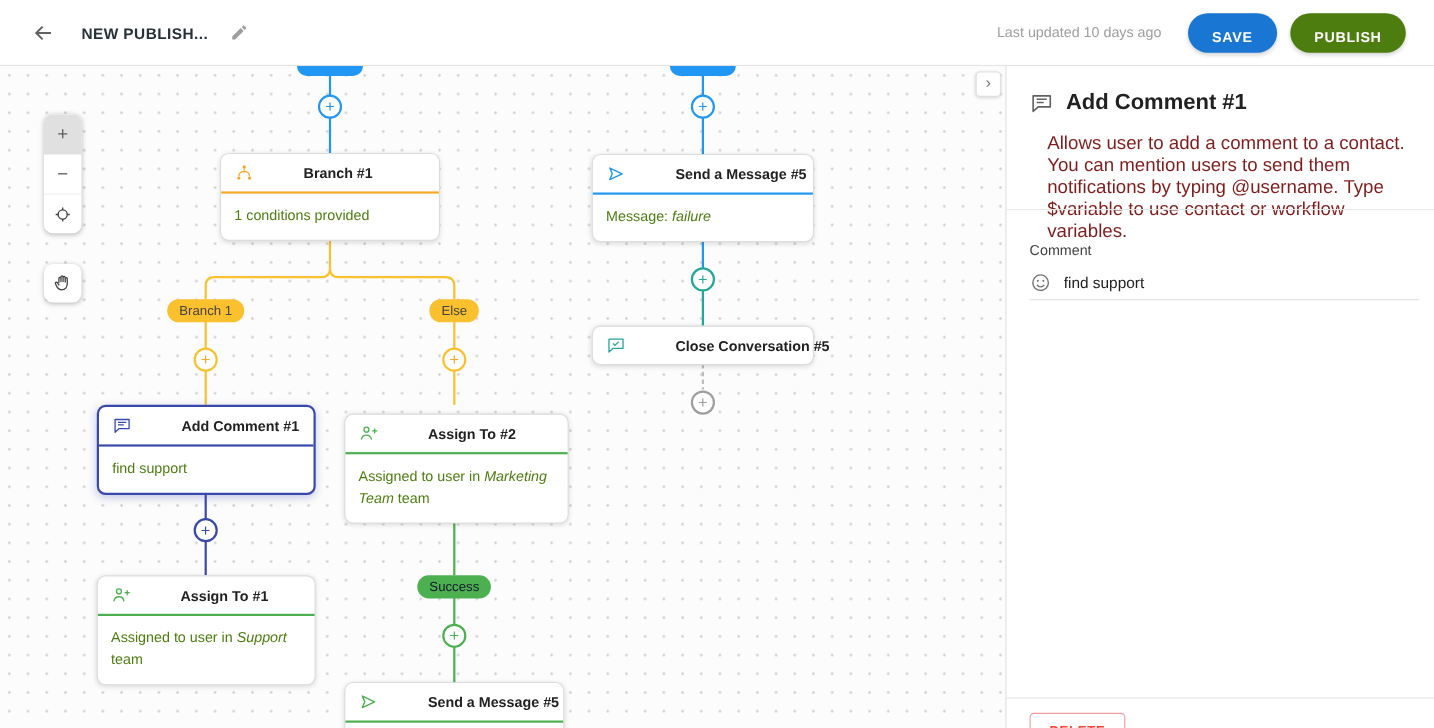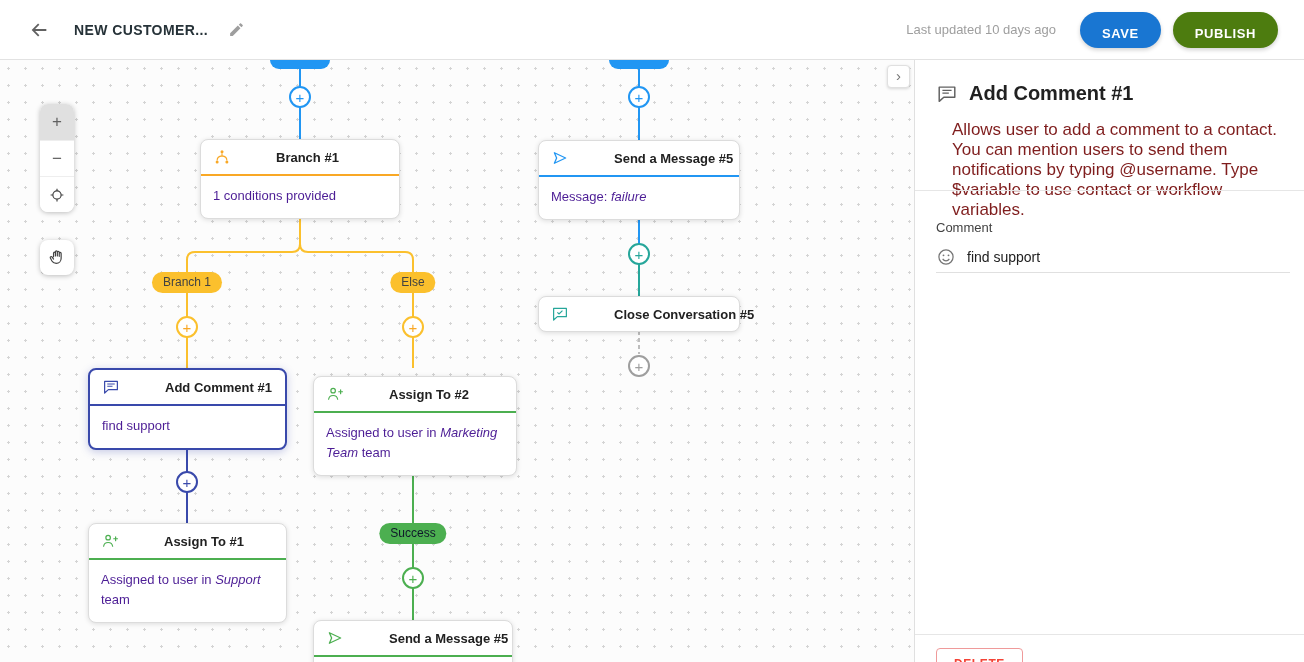--- a/index.html
+++ b/index.html
@@ -32,21 +32,21 @@
           transform:translateX(-50%); top:-9px; z-index:1; }
 
   .node { position:absolute; background:#fff; border:1px solid #dcdcdc; border-radius:8px;
           box-shadow:0 1px 5px rgba(0,0,0,.13); z-index:2; cursor:pointer; }
   .node.selected { border:2px solid #3949ab; box-shadow:0 2px 8px rgba(57,73,171,.28); }
   .node-head { display:flex; align-items:center; height:36px; padding:0 12px; border-bottom:2px solid transparent; }
   .node-head.head-only { border-bottom:none; height:34px; }
   .nicon { width:18px; height:18px; margin-right:9px; flex:0 0 auto; display:flex; }
   .nicon svg { width:18px; height:18px; }
   .ntitle { font-size:13px; font-weight:bold; color:#212121; white-space:nowrap;padding-left:36px; }
-  .node-body { padding:10px 12px 12px; font-size:13px; line-height:20px; color:#4c1d95; }
+  .node-body { padding:10px 12px 12px; font-size:13px; line-height:20px; color:#4d7c0f; }
 
   .badge { position:absolute; height:21px; line-height:21px; border-radius:11px; font-size:12px;
            padding:0 11px; transform:translateX(-50%); z-index:2; white-space:nowrap; }
   .badge-amber { background:#fbc02d; color:#424242; }
   .badge-green { background:#4caf50; color:#0f172a; }
 
   .plus { position:absolute; width:22px; height:22px; border-radius:50%; background:#fff; border:2px solid;
           display:flex; align-items:center; justify-content:center; font-size:15px; line-height:1;
           cursor:pointer; z-index:3; padding:0; font-family:inherit; }
 
@@ -91,21 +91,21 @@
 <div class="app">
 
   <header class="topbar">
     <button class="back-btn">
       <span style="display:flex">
         <svg width="22" height="22" viewBox="0 0 24 24">
             <path d="M20 11H7.8l4.6-4.6L11 5l-7 7 7 7 1.4-1.4L7.8 13H20z" fill="#616161"></path>
           </svg>
       </span>
     </button>
-    <span class="flow-title">NEW CUSTOMER...</span>
+    <span class="flow-title">NEW PUBLISH...</span>
     <button class="edit-btn">
       <span style="display:flex">
         <svg width="17" height="17" viewBox="0 0 24 24">
             <path d="M3 17.3V21h3.7L17.6 10.1l-3.7-3.7L3 17.3zM20.7 7.1c.4-.4.4-1 0-1.4l-2.3-2.3c-.4-.4-1-.4-1.4 0l-1.8 1.8 3.7 3.7 1.8-1.8z" fill="#9e9e9e"></path>
           </svg>
       </span>
     </button>
     <div class="topbar-spacer"></div>
     <span class="last-updated">Last updated 10 days ago</span>
     <button class="pill-btn save-btn">SAVE</button>

